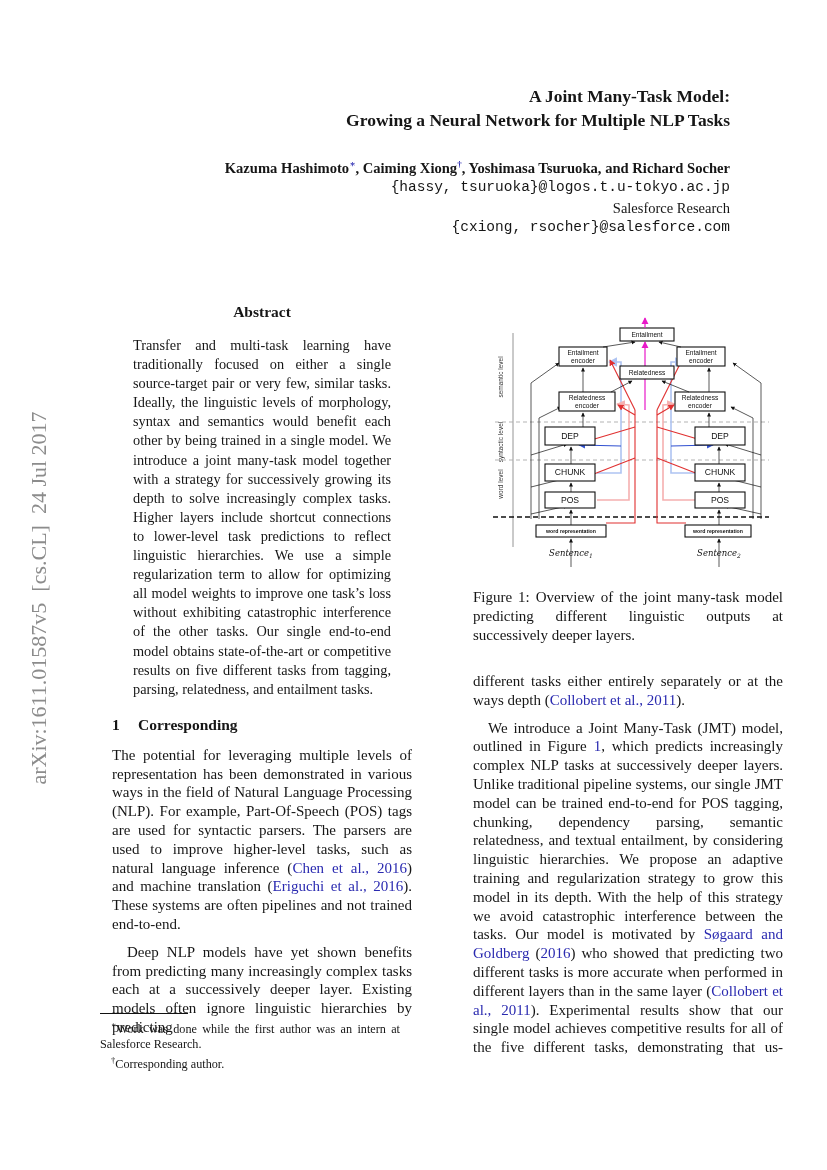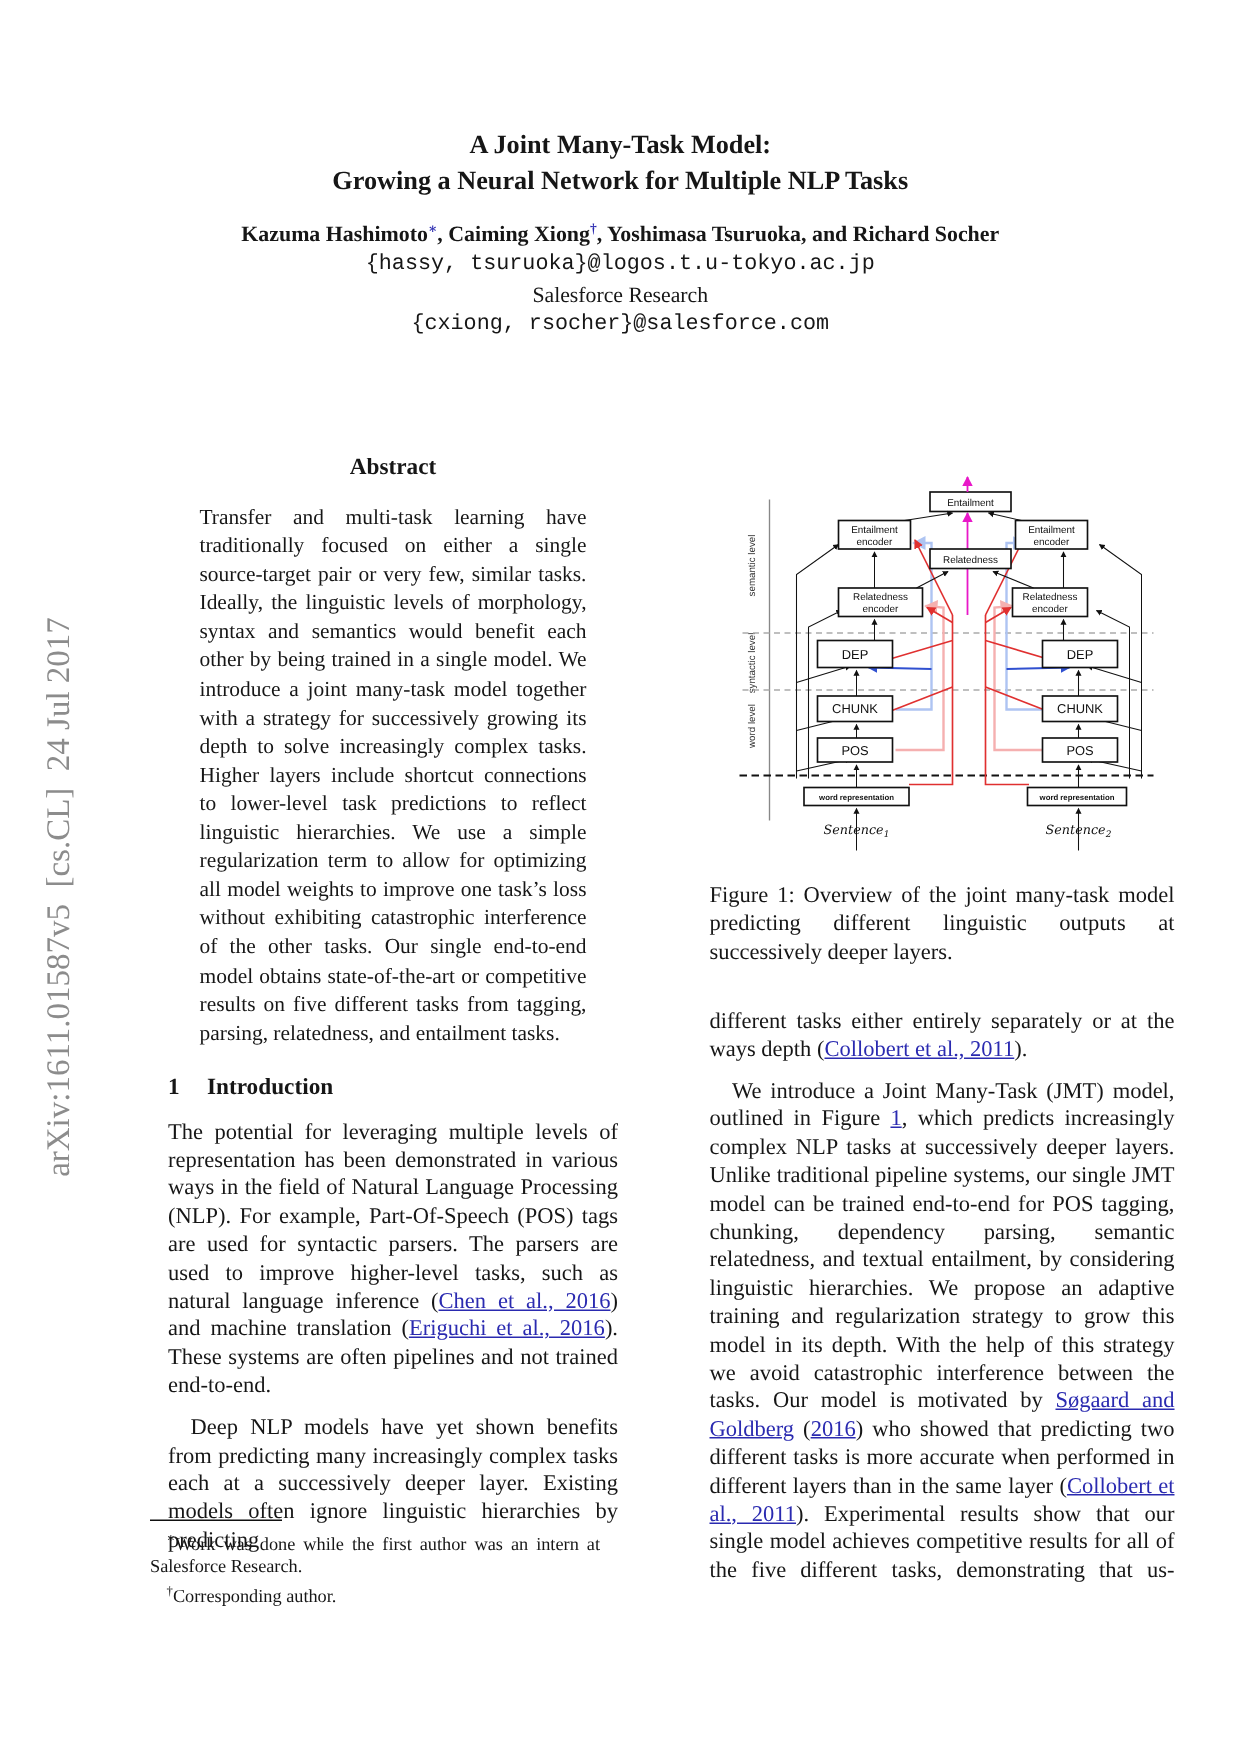--- a/index.html
+++ b/index.html
@@ -3,27 +3,27 @@
 <meta charset="utf-8">
 <style>
   html,body{margin:0;padding:0;background:#ffffff;}
   body{width:827px;height:1170px;position:relative;overflow:hidden;
        font-family:"Liberation Serif","DejaVu Serif",serif;color:var(--text,#161616);}
   
   .watermark{position:absolute;left:26px;top:868px;width:540px;
     transform:rotate(-90deg);transform-origin:0 0;
     font-size:22px;color:var(--watermark-gray,#8c8c8c);white-space:pre;text-align:center;}
   
-  .header{position:absolute;left:97px;top:84px;width:633px;text-align:center;}
+  .header{position:absolute;left:97px;top:84px;width:633px;text-align:right;}
   .title{font-size:17.5px;font-weight:bold;line-height:24px;}
-  .authors{margin-top:15px;font-size:14.6px;font-weight:bold;}
+  .authors{margin-top:27px;font-size:14.6px;font-weight:bold;}
   .affil{margin-top:5px;font-size:14.5px;}
   .email{margin-top:2px;font-family:"Liberation Mono","DejaVu Sans Mono",monospace;font-size:14.5px;}
   .seg-sup{vertical-align:super;font-size:62%;color:var(--cite-blue,#2a2ab0);}
-  .seg-cite,.seg-figref{color:var(--cite-blue,#2a2ab0);text-decoration:underline;}
+  .seg-cite,.seg-figref{color:var(--cite-blue,#2a2ab0);}
   
   .leftcol{position:absolute;left:112px;top:303px;width:300px;}
   .rightcol{position:absolute;left:425px;top:315px;width:310px;margin-left:48px;}
   .abs-head{font-size:15.5px;font-weight:bold;text-align:center;}
   .abs-text{margin:15px 0 0 0;padding:0 21px;font-size:14.3px;line-height:19.1px;text-align:justify;}
   .sec-head{margin-top:17px;font-size:15.5px;font-weight:bold;}
   .sec-num{display:inline-block;width:26px;}
   .para{margin:9px 0 0 0;font-size:15px;line-height:18.8px;text-align:justify;}
   .para.first{margin-top:12px;}
   .para.indent{text-indent:15px;}
@@ -69,21 +69,21 @@
   <div class="authors"><span>Kazuma Hashimoto</span><span class="seg-sup">∗</span><span>, Caiming Xiong</span><span class="seg-sup">†</span><span>, Yoshimasa Tsuruoka, and Richard Socher</span></div>
   <div class="email">{hassy, tsuruoka}@logos.t.u-tokyo.ac.jp</div>
   <div class="affil">Salesforce Research</div>
   <div class="email">{cxiong, rsocher}@salesforce.com</div>
 </div>
 
 <div class="leftcol">
   <div class="abs-head">Abstract</div>
   <p class="abs-text">Transfer and multi-task learning have traditionally focused on either a single source-target pair or very few, similar tasks. Ideally, the linguistic levels of morphology, syntax and semantics would benefit each other by being trained in a single model. We introduce a joint many-task model together with a strategy for successively growing its depth to solve increasingly complex tasks. Higher layers include shortcut connections to lower-level task predictions to reflect linguistic hierarchies. We use a simple regularization term to allow for optimizing all model weights to improve one task’s loss without exhibiting catastrophic interference of the other tasks. Our single end-to-end model obtains state-of-the-art or competitive results on five different tasks from tagging, parsing, relatedness, and entailment tasks.</p>
   <div class="sec-head">
-    <span class="sec-num">1</span><span>Introduction</span>
+    <span class="sec-num">1</span><span>Corresponding</span>
   </div>
   <p class="para first"><span>The potential for leveraging multiple levels of representation has been demonstrated in various ways in the field of Natural Language Processing (NLP). For example, Part-Of-Speech (POS) tags are used for syntactic parsers. The parsers are used to improve higher-level tasks, such as natural language inference (</span><span class="seg-cite">Chen et al., 2016</span><span>) and machine translation (</span><span class="seg-cite">Eriguchi et al., 2016</span><span>). These systems are often pipelines and not trained end-to-end.</span></p>
   <p class="para indent cont">Deep NLP models have yet shown benefits from predicting many increasingly complex tasks each at a successively deeper layer. Existing models often ignore linguistic hierarchies by predicting</p>
 </div>
 
 <div class="fnrule"></div>
 <div class="footnotes">
   <div class="footnote">
     <span class="fn-mark">∗</span><span>Work was done while the first author was an intern at Salesforce Research.</span>
   </div>

